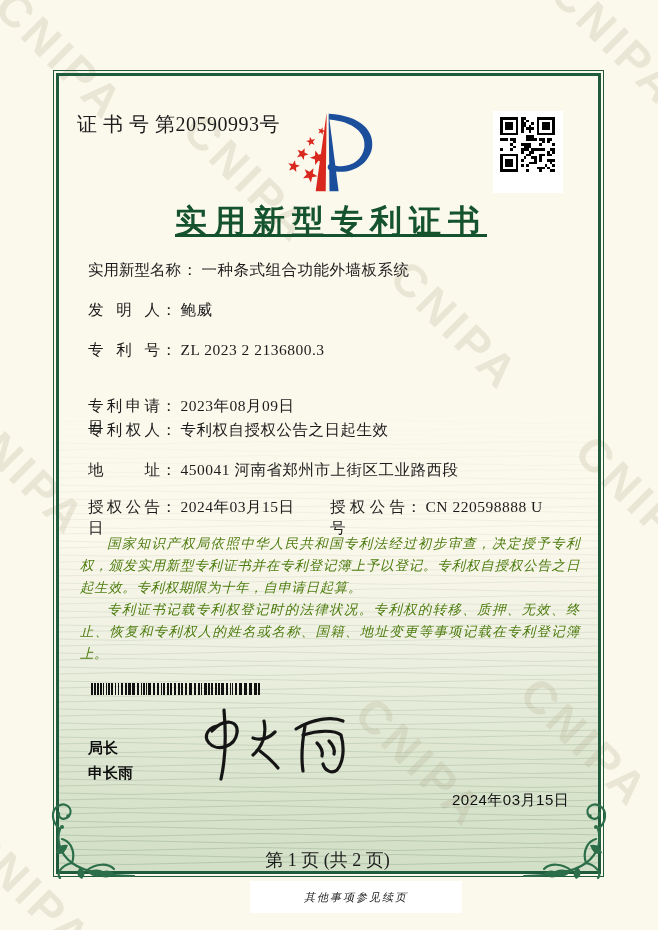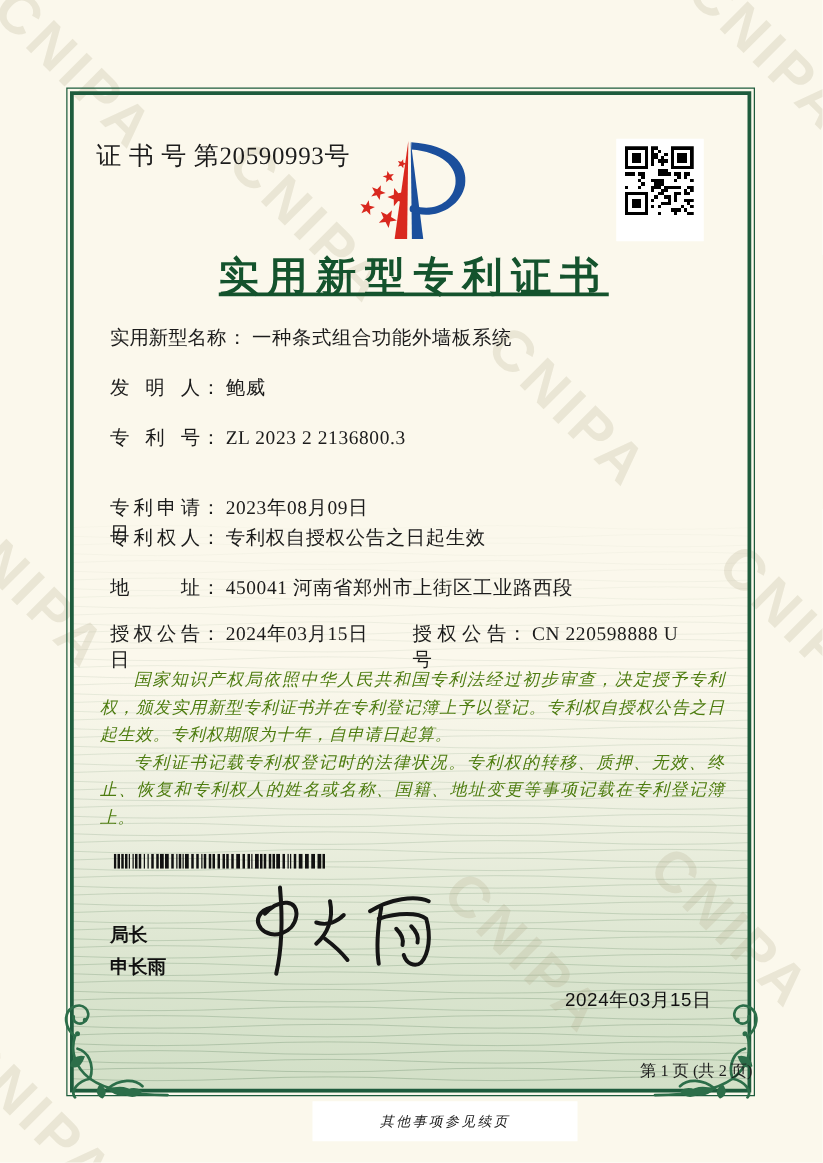--- a/index.html
+++ b/index.html
@@ -42,21 +42,21 @@
   .paras p{margin:0;text-indent:2em;letter-spacing:.6px;}
 
   .barcode{left:91px;top:683px;}
   .sig-title{left:88px;top:739px;font-family:"Liberation Sans","DejaVu Sans",sans-serif;
              font-size:15px;font-weight:bold;color:#111;}
   .sig-name{left:88px;top:764px;font-family:"Liberation Sans","DejaVu Sans",sans-serif;
             font-size:15px;font-weight:bold;color:#111;}
   .signature{left:190px;top:705px;}
   .issue-date{left:452px;top:791px;font-family:"Liberation Sans","DejaVu Sans",sans-serif;
               font-size:15px;color:#111;letter-spacing:.5px;}
-  .pageinfo{left:53px;top:848px;width:549px;text-align:right;font-size:13px;color:#1c1c1c;}
+  .pageinfo{left:53px;top:848px;width:549px;text-align:center;font-size:18px;color:#1c1c1c;}
 
   .footnote{left:250px;top:881px;width:212px;height:32px;background:#ffffff;z-index:6;
             display:flex;align-items:center;justify-content:center;font-size:11px;
             font-style:italic;color:#222;letter-spacing:2px;}
 
   .qrbox{left:493px;top:111px;width:70px;height:82px;background:#ffffff;}
   .qr{left:500px;top:117px;}
   .emblem{left:282px;top:110px;}
 </style>
 </head>

